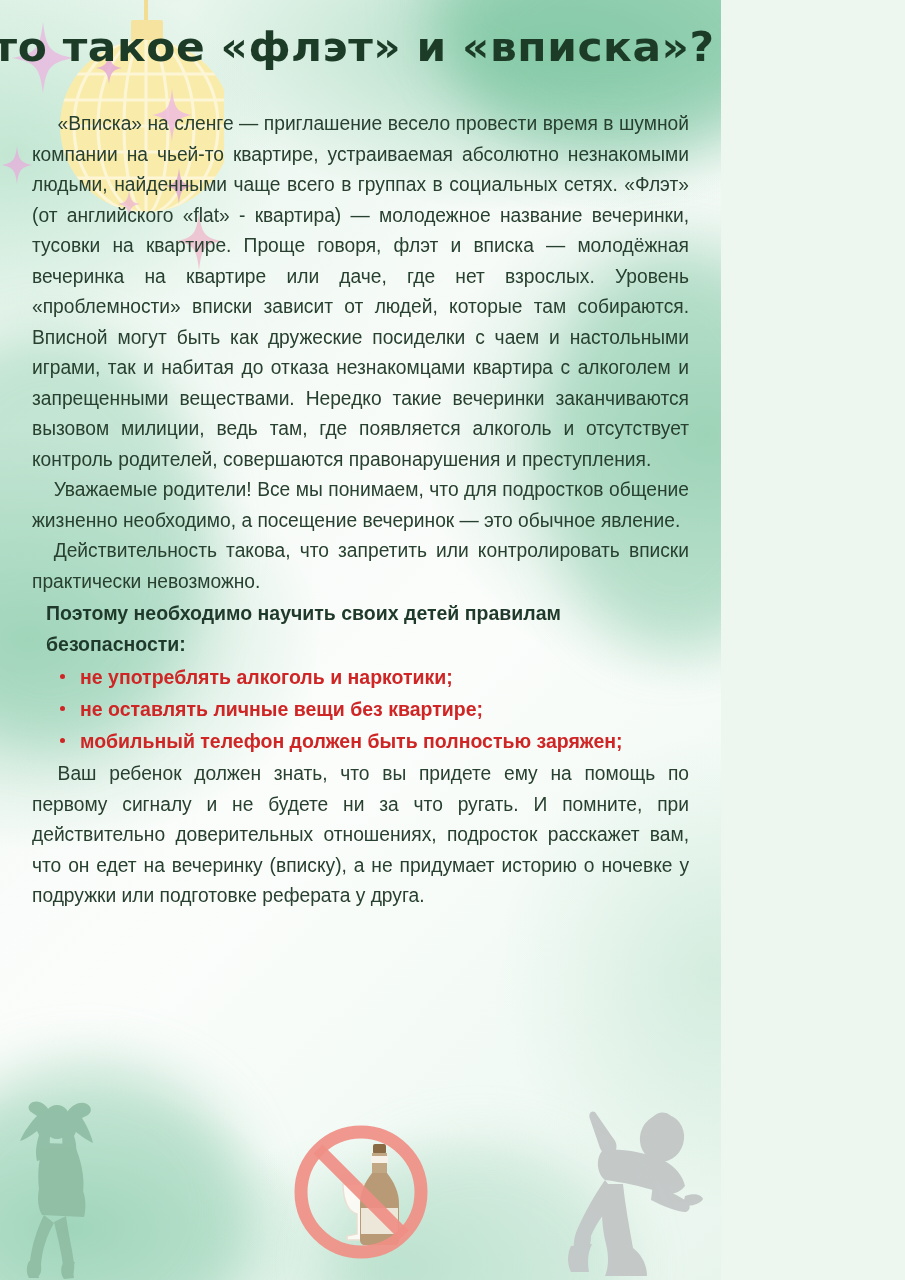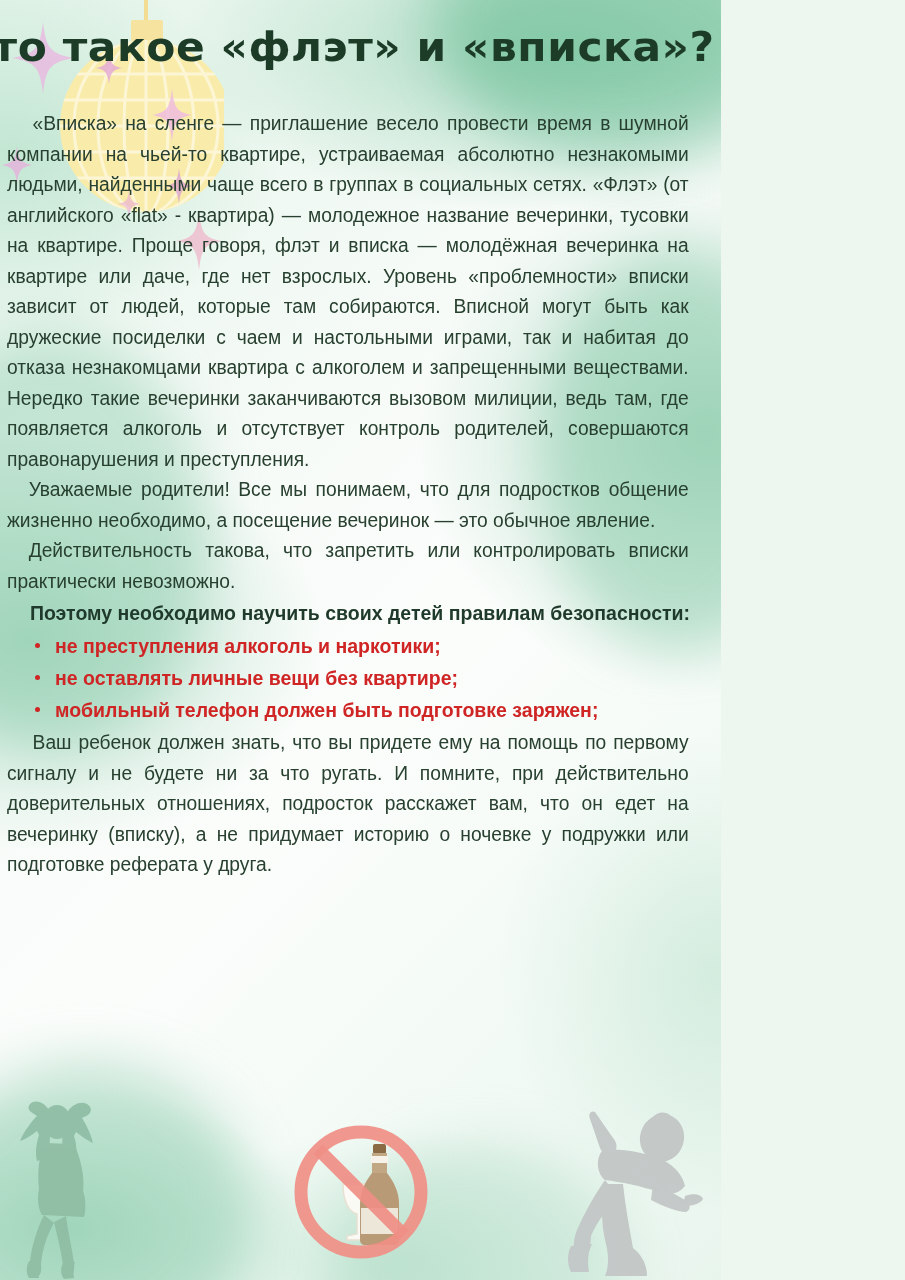--- a/index.html
+++ b/index.html
@@ -70,21 +70,21 @@
     color: #1d3c28;
     line-height: 1.05;
     transform: scaleX(1.06);
     transform-origin: right center;
     white-space: nowrap;
   }
 
   
   .content {
     position: absolute;
-    left: 7px;
+    left: 32px;
     right: 22px;
     top: 108px;
     color: #28402f;
     font-family: "Liberation Sans", "DejaVu Sans", sans-serif;
     font-size: 19.5px;
     line-height: 30.5px;
   }
 
   p.para {
     margin: 0 0 0 0;
@@ -99,21 +99,20 @@
     text-indent: 22px;
   }
 
   .lead-heading {
     margin: 2px 0 2px 0;
     padding-left: 14px;
     font-weight: bold;
     font-size: 19.5px;
     color: #1f3a2b;
     line-height: 31px;
-    text-align: center;
   }
 
   ul.rules {
     list-style: none;
     margin: 0;
     padding: 0 0 0 22px;
   }
 
   ul.rules li {
     position: relative;
@@ -251,29 +250,29 @@
 
     <p class="para tight">Уважаемые родители! Все мы понимаем, что для подростков общение жизненно необходимо, а посещение вечеринок — это обычное явление.</p>
 
     <p class="para tight">Действительность такова, что запретить или контролировать вписки практически невозможно.</p>
 
     <div class="lead-heading">Поэтому необходимо научить своих детей правилам безопасности:</div>
 
     <ul class="rules">
       <li>
         <span class="bullet-dot"></span>
-        <span class="li-text">не преступления алкоголь и наркотики;</span>
+        <span class="li-text">не употреблять алкоголь и наркотики;</span>
       </li>
       <li>
         <span class="bullet-dot"></span>
         <span class="li-text">не оставлять личные вещи без квартире;</span>
       </li>
       <li>
         <span class="bullet-dot"></span>
-        <span class="li-text">мобильный телефон должен быть подготовке заряжен;</span>
+        <span class="li-text">мобильный телефон должен быть полностью заряжен;</span>
       </li>
     </ul>
 
     <p class="para closing">Ваш ребенок должен знать, что вы придете ему на помощь по первому сигналу и не будете ни за что ругать. И помните, при действительно доверительных отношениях, подросток расскажет вам, что он едет на вечеринку (вписку), а не придумает историю о ночевке у подружки или подготовке реферата у друга.</p>
   </div>
 
   <div class="silhouette-left">
     <svg viewBox="0 0 120 185" width="120" height="185">
       <g fill="#8fbda4" opacity="0.92">
         <path d="M44 17 C40 9 33 5 27 7 C22 9 21 14 25 17 L31 21 C26 26 18 36 14 46 C18 45 25 41 31 36 L33 40 C30 50 29 58 31 66 L46 62 C43 52 43 42 46 33 Z"></path>

